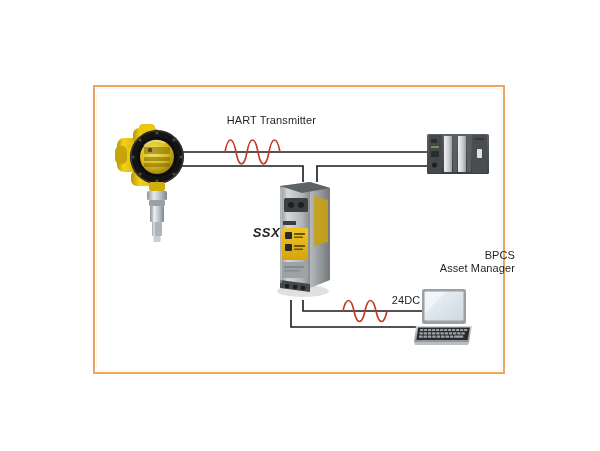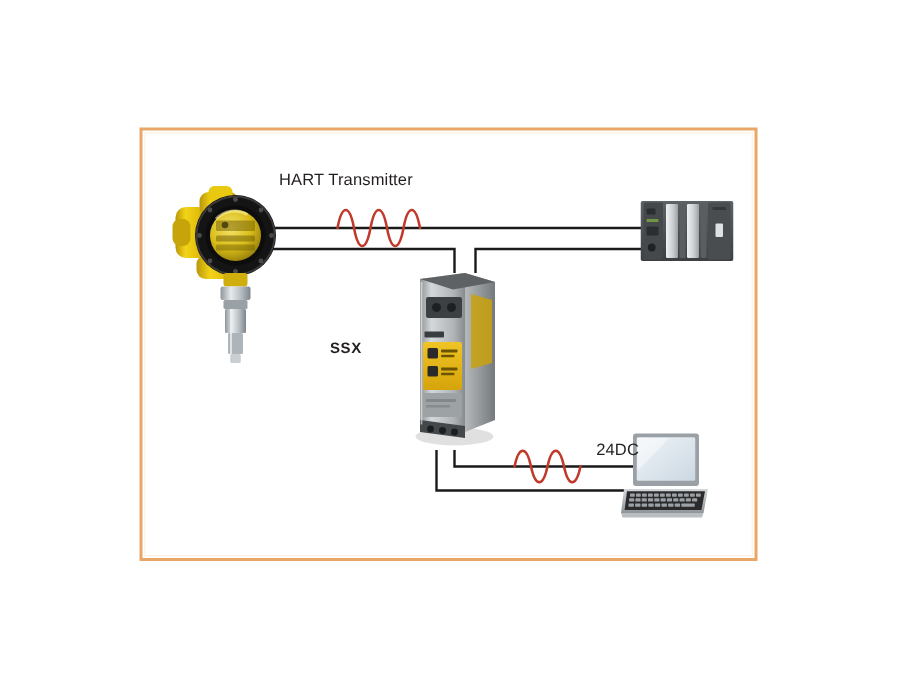--- a/index.html
+++ b/index.html
@@ -50,36 +50,37 @@
     height: 451px;
     pointer-events: none;
   }
 
   
   .label {
     position: absolute;
     color: #231f20;
     font-size: 11px;
     line-height: 13px;
-    text-align: left;
+    text-align: right;
     white-space: nowrap;
     letter-spacing: .1px;
   }
   .label.bold {
     font-weight: bold;
-    font-size: 10px;
+    font-size: 13px;
     letter-spacing: .4px;
+    font-style: italic;
   }
 
   #lbl-hart   { left: 186px; top: 114px; width: 130px; }
   #lbl-sensor { left: 104px; top: 250px; width: 90px; }
   #lbl-ssx    { left: 220px; top: 226px; width: 60px; }
   #lbl-sis    { left: 413px; top: 180px; width: 104px; }
   #lbl-bpcs   { left: 395px; top: 249px; width: 120px; }
-  #lbl-24dc   { left: 386px; top: 294px; width: 40px; text-align: right;}
+  #lbl-24dc   { left: 386px; top: 294px; width: 40px; text-align: center;}
 
   
   .device { position: absolute; }
 
   
   #sensor-device { left: 113px; top: 116px; width: 78px; height: 128px; }
 
   
   #ssx-device { left: 272px; top: 176px; width: 62px; height: 122px; }
 
@@ -335,16 +336,20 @@
       <path d="M 2 54 L 57 54 L 56 57 L 3 57 Z" fill="#b9bec2"></path>
     </svg>
   </div>
 
   <div class="label" id="lbl-hart">HART Transmitter</div>
 
 
   <div class="label bold" id="lbl-ssx">SSX</div>
 
 
+  <div class="label" id="lbl-bpcs">
+    <span>BPCS</span><br>
+    <span>Asset Manager</span>
+  </div>
 
   <div class="label" id="lbl-24dc">24DC</div>
 
 </div>
 
 </body></html>

